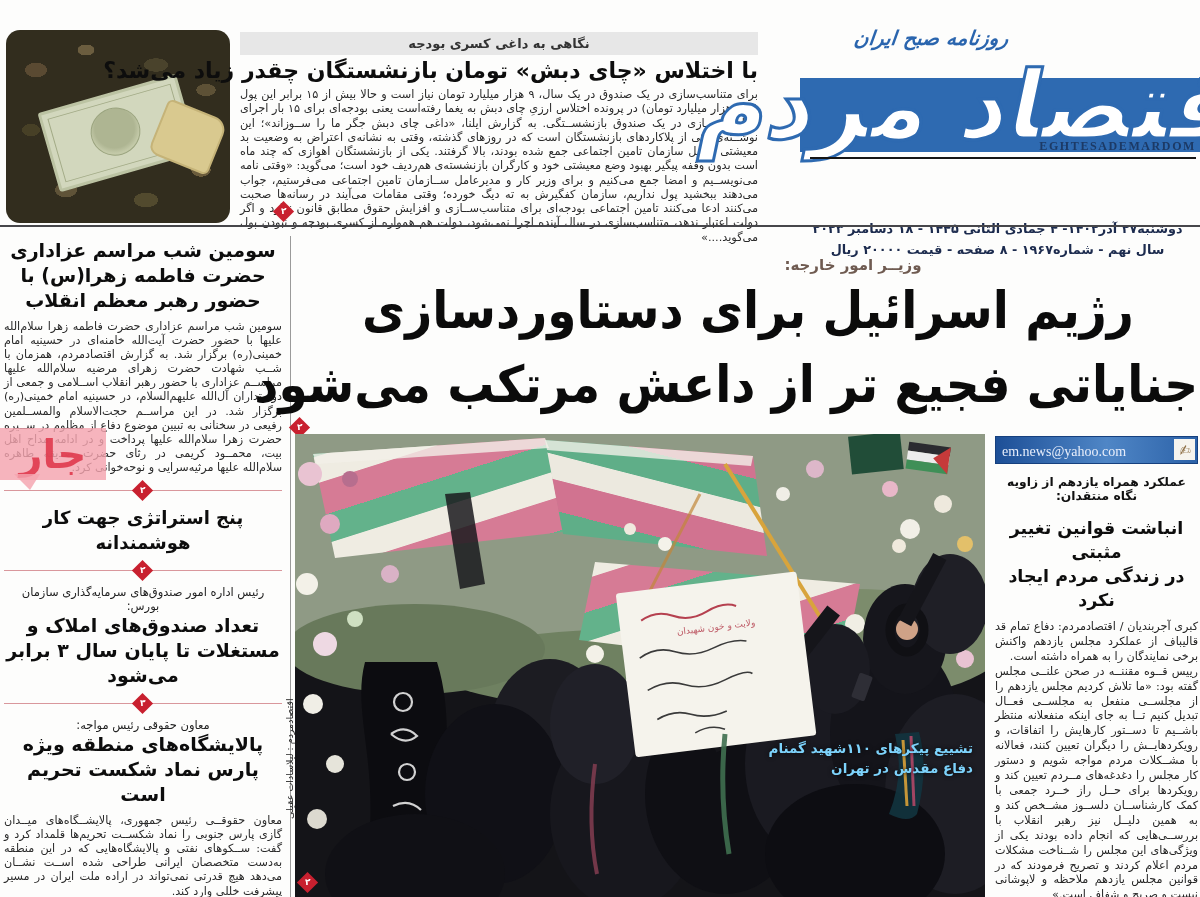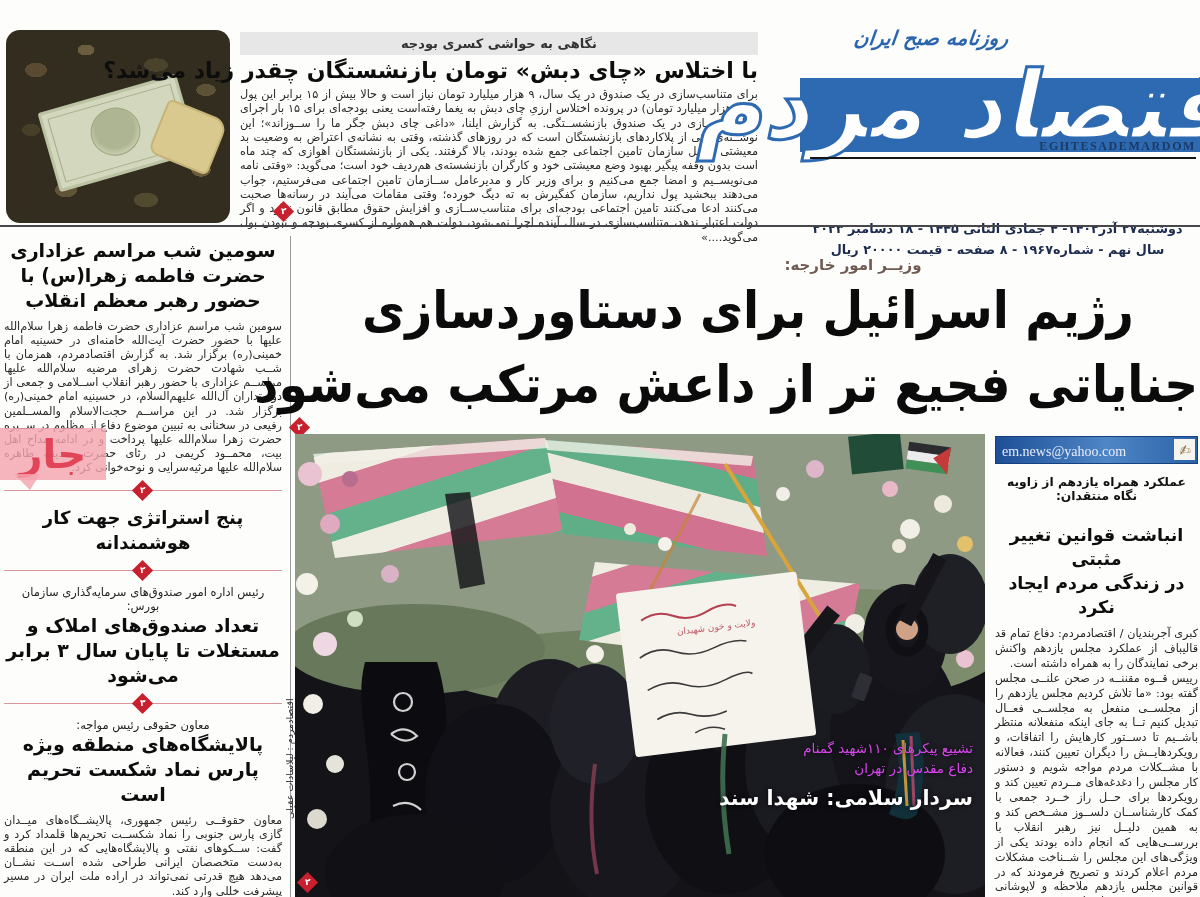--- a/index.html
+++ b/index.html
@@ -73,54 +73,54 @@
   .lead-headline{text-align:center;font-weight:bold;color:#0b0b0b;font-size:47px;line-height:74px;
                  white-space:nowrap;transform:scaleY(1.08);letter-spacing:-1px;}
   .lead-diamond{position:absolute;left:-6px;top:184px;}
 
   
   .photo{position:absolute;left:295px;top:434px;width:690px;height:463px;overflow:hidden;background:#15151a;}
   .photo svg{position:absolute;inset:0;}
   .sign-text{position:absolute;left:346px;top:188px;width:150px;transform:rotate(-7deg);
              color:#b5404f;font-size:9px;text-align:center;opacity:.85;}
   .caption{position:absolute;right:12px;top:304px;text-align:right;z-index:3;}
-  .cap-kicker{color:#d946ef;font-size:13.5px;font-weight:normal;line-height:20px;text-shadow:0 0 4px rgba(0,0,0,.7);}
+  .cap-kicker{color:#7dd3fc;font-size:13.5px;font-weight:bold;line-height:20px;text-shadow:0 0 4px rgba(0,0,0,.7);}
   .cap-head{color:#ffffff;font-size:20.5px;font-weight:bold;line-height:28px;margin-top:6px;text-shadow:0 0 5px rgba(0,0,0,.8);}
   .photo-diamond{position:absolute;left:5px;bottom:7px;z-index:3;}
   .photo-credit{position:absolute;left:284px;top:698px;height:195px;writing-mode:vertical-rl;
                 transform:rotate(180deg);font-size:9.5px;color:#222;letter-spacing:.5px;}
 
   
   .right-col{position:absolute;left:995px;top:436px;width:203px;}
   .email-bar{position:relative;height:26px;background:linear-gradient(90deg,#1d4f97,#4f86c6 55%,#2c62a8);
              border:1px solid #16407e;}
   .email-text{position:absolute;left:6px;top:7px;direction:ltr;color:#e8eefb;font-size:14px;font-family:Liberation Serif, serif;}
   .writer-box{position:absolute;right:2px;top:2px;width:21px;height:21px;background:#f6f4ee;display:flex;
               align-items:center;justify-content:center;}
   .writer-box span{font-size:14px;line-height:1;color:#8a6a3f;transform:rotate(-10deg);}
   .rc-kicker{margin-top:11px;text-align:center;font-size:12.3px;font-weight:bold;color:#111;}
-  .rc-headline{text-align:center;font-size:17.5px;font-weight:bold;line-height:24px;color:#0d0d0d;margin-top:20px;}
+  .rc-headline{text-align:center;font-size:17.5px;font-weight:bold;line-height:24px;color:#0d0d0d;margin-top:13px;}
   .rc-body{margin-top:8px;font-size:11.2px;line-height:14.9px;text-align:justify;color:#262626;}
   .rc-body p{margin:0;}
 </style>
 </head>
 <body>
 
 <div id="page">
 
   <div class="tea-img">
     <div class="bill">
       <div class="bill-inner"></div>
       <div class="bill-oval"></div>
     </div>
     <div class="bill2"></div>
   </div>
 
   <div class="top-article">
-    <div class="kicker-bar">نگاهی به حواشی کسری بودجه</div>
+    <div class="kicker-bar">نگاهی به داغی کسری بودجه</div>
     <div class="ta-headline">با اختلاس «چای دبش» تومان بازنشستگان چقدر زیاد می‌شد؟</div>
     <div class="ta-body">برای متناسب‌سازی در یک صندوق در یک سال، ۹ هزار میلیارد تومان نیاز است و حالا بیش از ۱۵ برابر این پول (۱۴۰ هزار میلیارد تومان) در پرونده اختلاس ارزیِ چای دبش به یغما رفته‌است یعنی بودجه‌ای برای ۱۵ بار اجرای متناسب‌ســازی در یک صندوق بازنشســتگی. به گزارش ایلنا، «داغی چای دبش جگر ما را ســوزاند»؛ این نوشــته‌ی یکی از پلاکاردهای بازنشستگان است که در روزهای گذشته، وقتی به نشانه‌ی اعتراض به وضعیت بد معیشتی مقابل سازمان تامین اجتماعی جمع شده بودند، بالا گرفتند. یکی از بازنشستگان اهوازی که چند ماه است بدون وقفه پیگیر بهبود وضع معیشتی خود و کارگران بازنشسته‌ی هم‌ردیف خود است؛ می‌گوید: «وقتی نامه می‌نویســیم و امضا جمع می‌کنیم و برای وزیر کار و مدیرعامل ســازمان تامین اجتماعی می‌فرستیم، جواب می‌دهند ببخشید پول نداریم، سازمان کفگیرش به ته دیگ خورده؛ وقتی مقامات می‌آیند در رسانه‌ها صحبت می‌کنند ادعا می‌کنند تامین اجتماعی بودجه‌ای برای متناسب‌ســازی و افزایش حقوق مطابق قانون ندارد و اگر دولت اعتبار ندهد، متناسب‌سازی در سال آینده اجرا نمی‌شود، دولت هم همواره از کسری بودجه و نبودن پول می‌گوید....»</div>
     <div class="diamond ta-diamond">
         <span>۲</span>
       </div>
   </div>
 
   <div class="masthead">
     <div class="tagline">روزنامه صبح ایران</div>
     <div class="band"></div>
@@ -313,21 +313,20 @@
         <path d="M300,330 q-8,60 2,110" stroke="#7d3b4e" stroke-width="4" fill="none"></path>
       </g>
     </svg>
     <div class="sign-text">ولایت و خون شهیدان</div>
     <div class="caption">
       <div class="cap-kicker">
         <div>تشییع پیکرهای ۱۱۰شهید گمنام</div>
         <div>دفاع مقدس در تهران</div>
       </div>
       <div class="cap-head">
-        <div>سردار سلامی: شهدا سند</div>
       </div>
     </div>
     <div class="diamond photo-diamond">
         <span>۲</span>
       </div>
   </div>
   <div class="photo-credit">اقتصادمردم : لیلاسادات عقیلی</div>
 
   <div class="right-col">
     <div class="email-bar">

